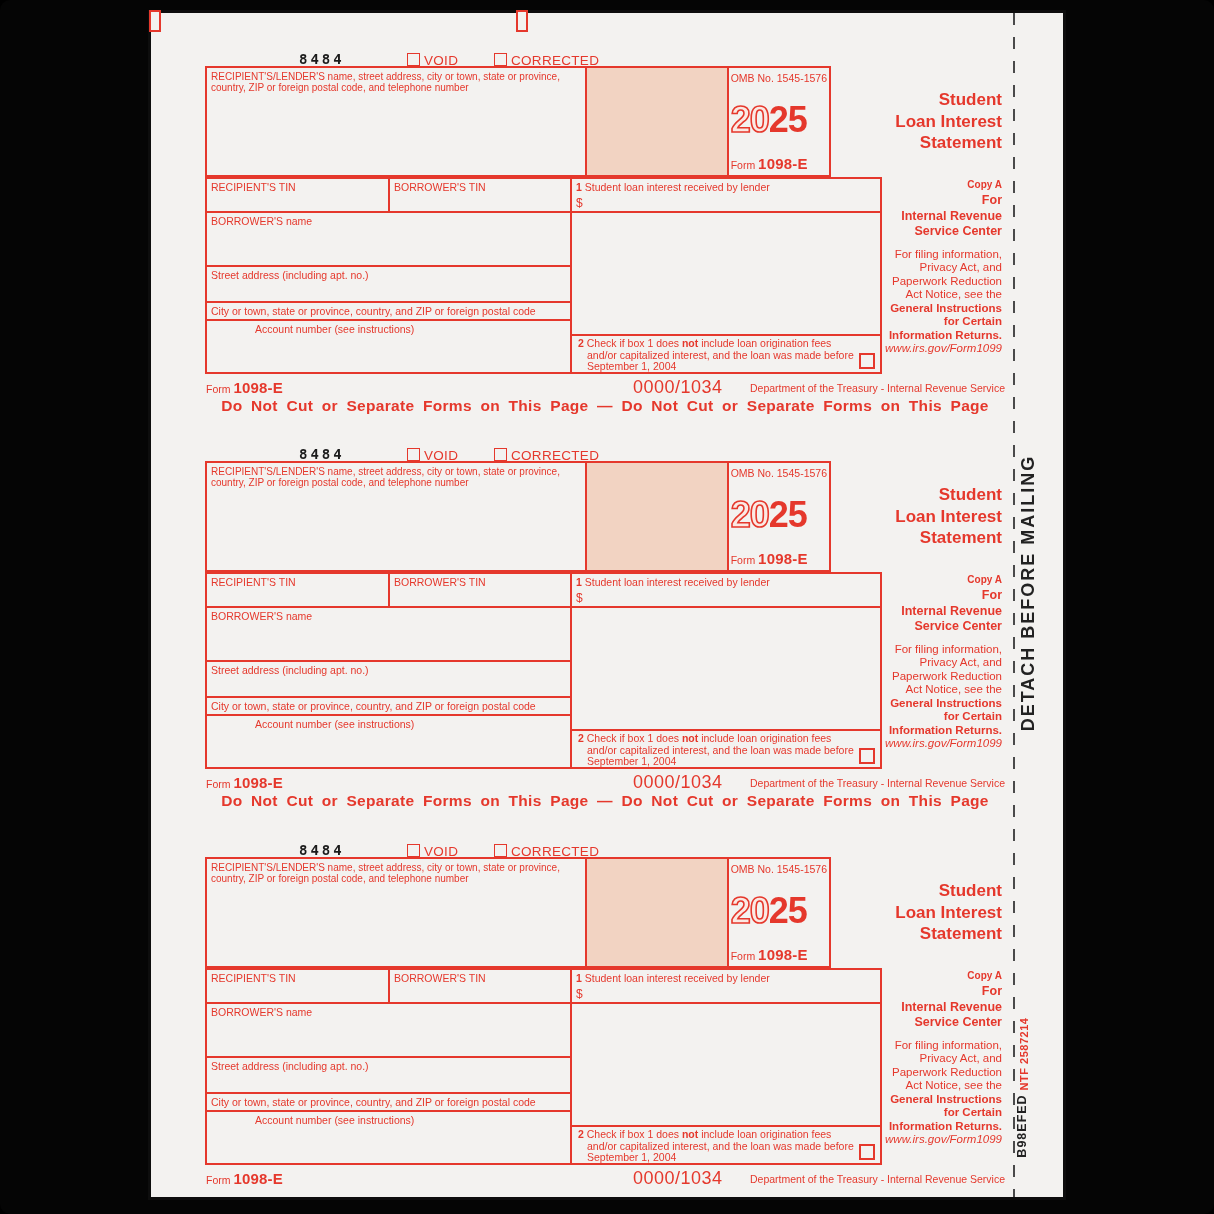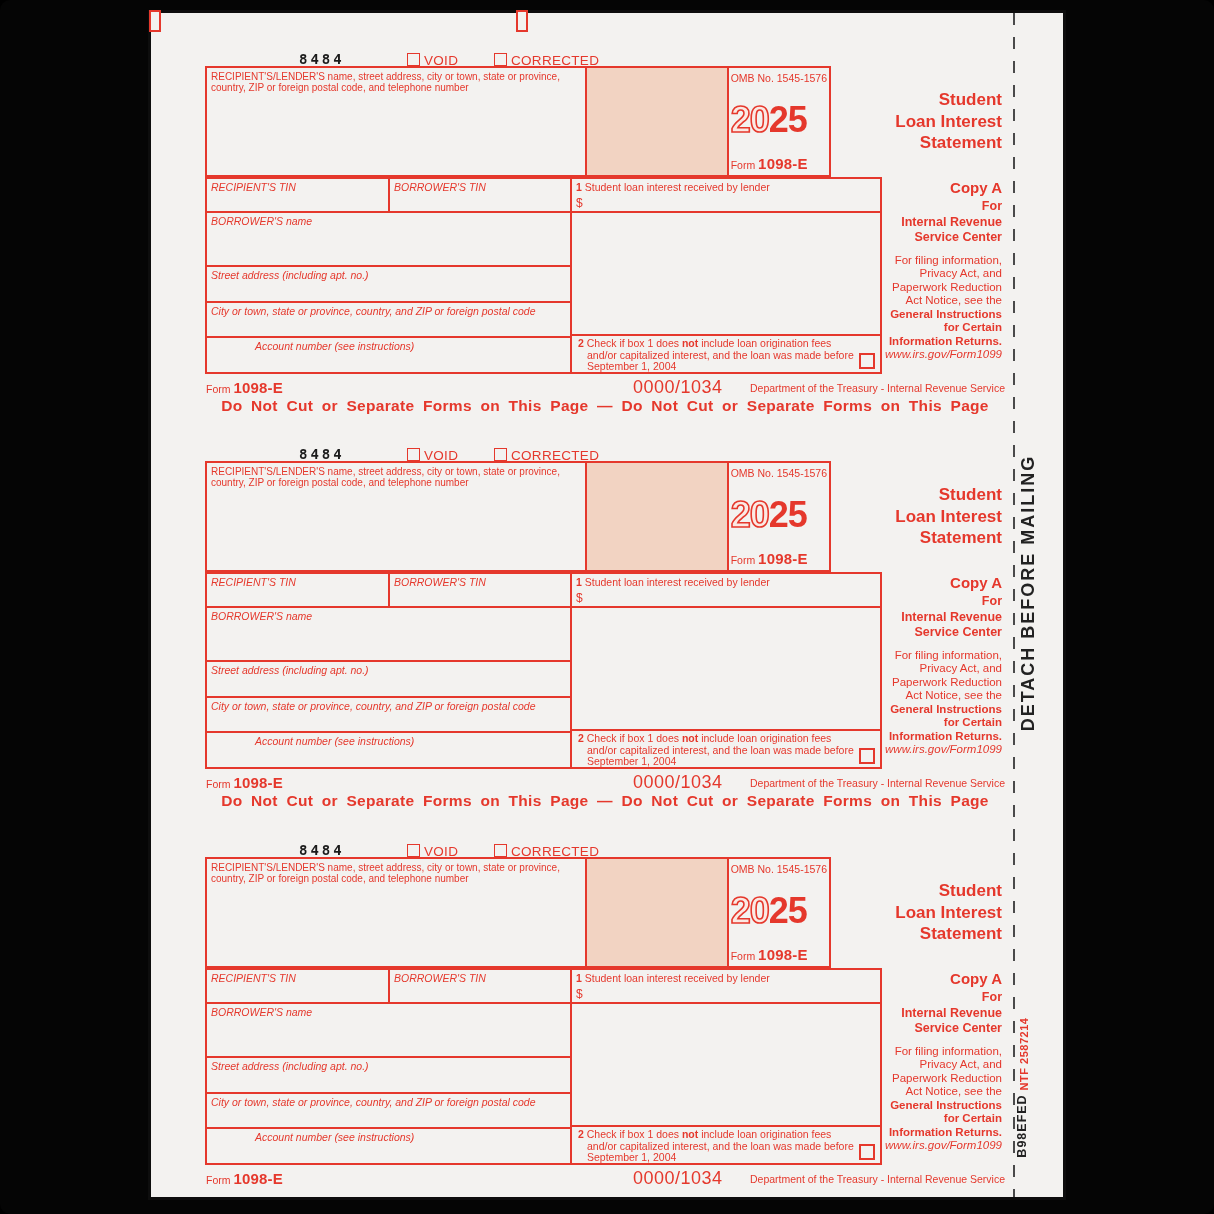--- a/index.html
+++ b/index.html
@@ -48,38 +48,38 @@
   .omb-form b{font-size:15px;letter-spacing:.2px;}
   .title-area{position:absolute;left:626px;top:13px;width:171px;height:111px;display:flex;flex-direction:column;
               justify-content:center;text-align:right;font-weight:bold;font-size:17px;line-height:21.5px;}
   
   .bot-sec{position:absolute;left:0;top:124px;width:677px;height:197px;border:2px solid var(--red);
            box-sizing:border-box;display:flex;background:var(--page);}
   .left-col{width:365px;border-right:2px solid var(--red);box-sizing:border-box;display:flex;flex-direction:column;}
   .tin-row{height:34px;border-bottom:2px solid var(--red);display:flex;box-sizing:border-box;}
   .cell-rtin{width:183px;border-right:2px solid var(--red);box-sizing:border-box;}
   .cell-btin{flex:1;}
-  .lbl{font-size:10.5px;line-height:11.5px;padding:3px 4px;font-style:italic;}
+  .lbl{font-size:10.5px;line-height:11.5px;padding:3px 4px;}
   .row-name{height:54px;border-bottom:2px solid var(--red);box-sizing:border-box;}
   .row-street{height:36px;border-bottom:2px solid var(--red);box-sizing:border-box;}
-  .row-city{height:35px;border-bottom:2px solid var(--red);box-sizing:border-box;}
+  .row-city{height:18px;border-bottom:2px solid var(--red);box-sizing:border-box;}
   .row-account{flex:1;margin-left:44px;}
   .right-col{flex:1;display:flex;flex-direction:column;}
   .box1{height:34px;border-bottom:2px solid var(--red);box-sizing:border-box;padding:2px 4px;}
   .b-num{font-weight:bold;}
   .box1-label{font-size:10.5px;}
   .dollar{font-size:12px;margin-top:3px;}
   .empty-box{flex:1;border-bottom:2px solid var(--red);box-sizing:border-box;}
   .box2{height:36px;position:relative;box-sizing:border-box;font-size:10.5px;line-height:11.5px;
         padding:2px 26px 2px 15px;text-indent:-9px;}
   .box2-check{position:absolute;right:5px;bottom:3px;width:16px;height:16px;border:2px solid var(--red);
               box-sizing:border-box;background:var(--page);}
   
   .copy-col{position:absolute;left:679px;top:124px;width:118px;height:197px;text-align:right;}
-  .copy-a{font-size:15px;font-weight:bold;margin-top:2px;}
+  .copy-a{font-size:10px;font-weight:bold;margin-top:2px;}
   .copy-line{font-size:12.5px;font-weight:bold;line-height:15.5px;}
   .copy-line.first{margin-top:3px;}
   .filing-reg{font-size:11.5px;line-height:13.5px;margin-top:8px;}
   .filing-bold{font-size:11.5px;line-height:13.5px;font-weight:bold;}
   .filing-url{font-size:11.5px;font-style:italic;}
   
   .footer{position:absolute;left:0;top:324px;width:800px;height:18px;}
   .f-formid{position:absolute;left:1px;top:2px;font-size:10.5px;}
   .f-formid b{font-size:15px;letter-spacing:.2px;}
   .f-code{position:absolute;left:428px;top:0;font-size:18px;letter-spacing:.5px;}

